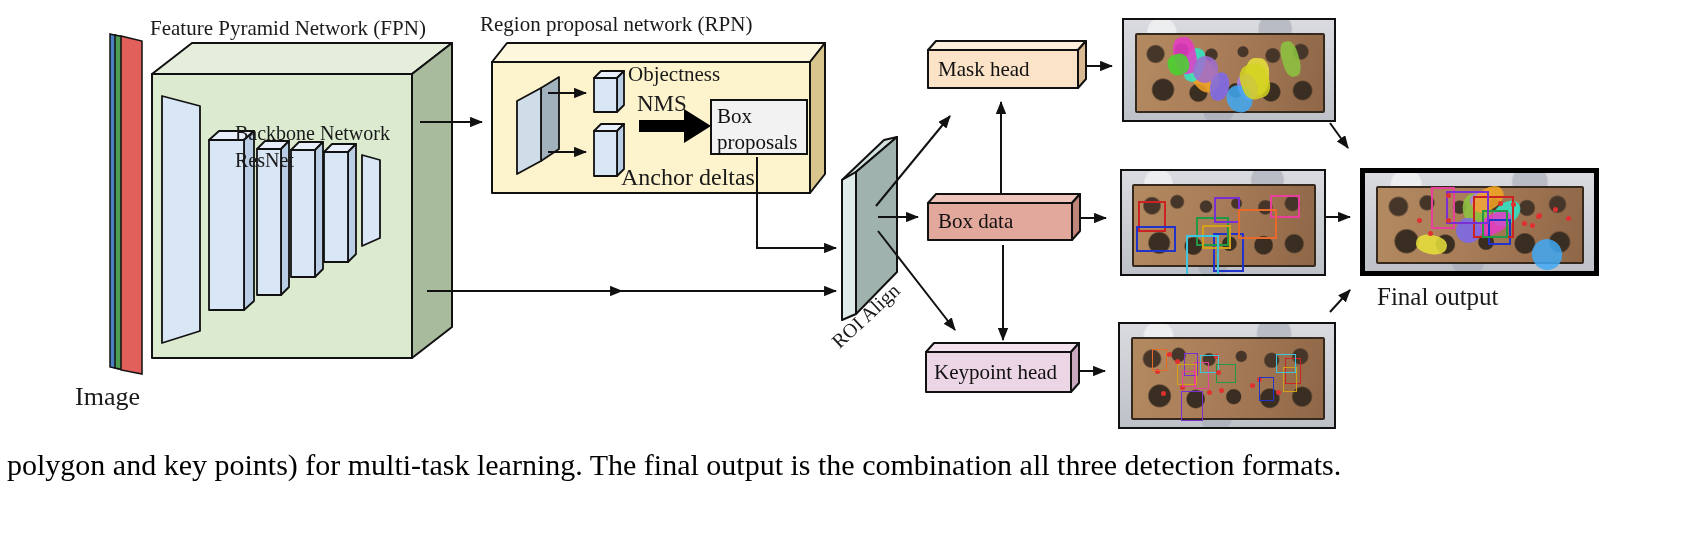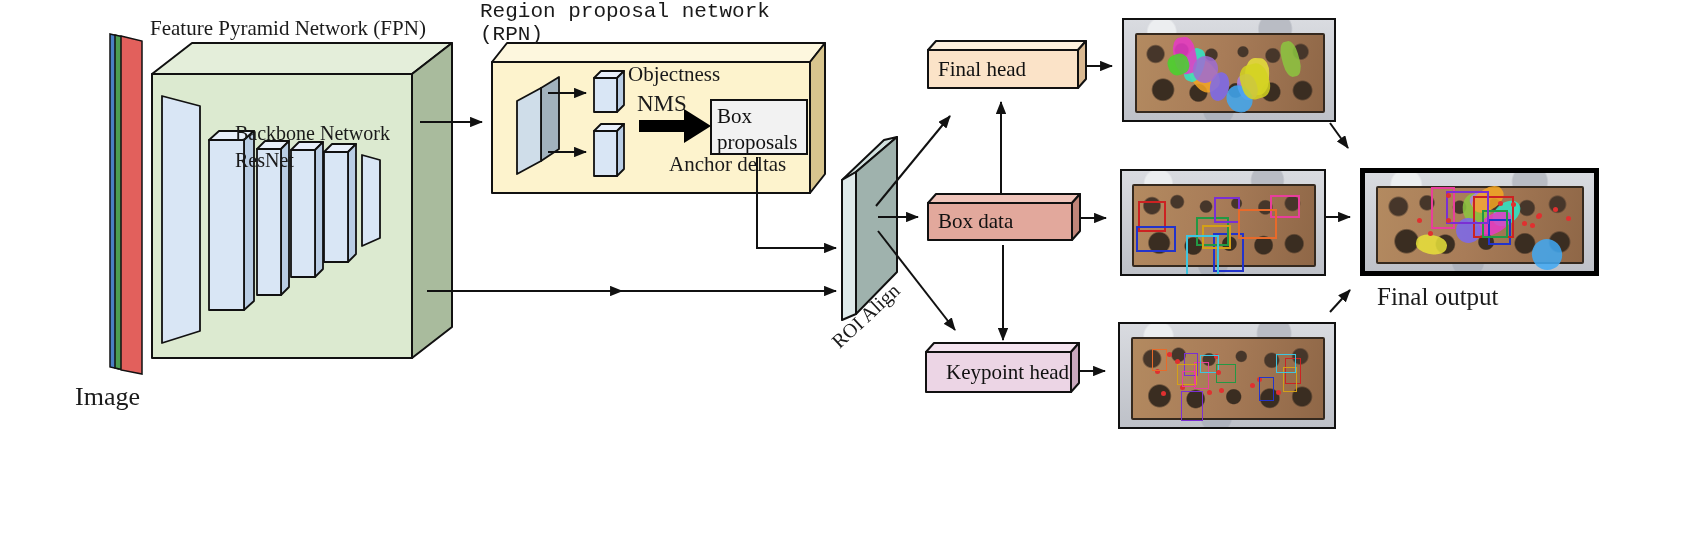--- a/index.html
+++ b/index.html
@@ -161,32 +161,32 @@
     </g>
   </svg>
 
   <div class="lbl center" style="left:150px;top:16px;width:330px;font-size:21px;">Feature Pyramid Network (FPN)</div>
   <div class="lbl center" style="left:235px;top:84px;width:165px;font-size:20px;line-height:27px;margin-top:36px;">
     <span style="display:block;">Backbone Network</span>
     <span style="display:block;">ResNet</span>
   </div>
   <div class="lbl center" style="left:75px;top:382px;width:100px;font-size:26px;">Image</div>
 
-  <div class="lbl center" style="left:480px;top:0;width:330px;font-size:21px;font-family:Liberation Mono, monospace;">Region proposal network (RPN)</div>
+  <div class="lbl center" style="left:480px;top:12px;width:330px;font-size:21px;">Region proposal network (RPN)</div>
   <div class="lbl" style="left:628px;top:62px;font-size:21px;">Objectness</div>
   <div class="lbl" style="left:637px;top:91px;font-size:23px;">NMS</div>
-  <div class="lbl" style="left:621px;top:152px;font-size:21px;margin-left:48px;">Anchor deltas</div>
+  <div class="lbl" style="left:621px;top:164px;font-size:24px;">Anchor deltas</div>
 
   <div class="flatbox" style="left:710px;top:99px;width:84px;height:48px;">Box proposals</div>
 
   <div class="lbl" style="left:843px;top:330px;font-size:20px;transform:rotate(-43deg);transform-origin:left bottom;">ROI Align</div>
 
-  <div class="headlbl" style="left:928px;top:50px;width:140px;height:38px;">Final head</div>
+  <div class="headlbl" style="left:928px;top:50px;width:140px;height:38px;">Mask head</div>
   <div class="headlbl" style="left:928px;top:203px;width:136px;height:37px;">Box data</div>
-  <div class="headlbl" style="left:926px;top:352px;width:137px;height:40px;padding-left:20px;">Keypoint head</div>
+  <div class="headlbl" style="left:926px;top:352px;width:137px;height:40px;padding-left:8px;">Keypoint head</div>
 
   <div class="lbl center" style="left:1377px;top:283px;width:200px;font-size:25px;">Final output</div>
 
   <div class="photo" style="left:1122px;top:18px;width:210px;height:100px;">
     <div class="engine"></div>
   <div style="position: absolute; left: 57.6984%; top: 37.985%; width: 11.3073%; height: 36.6826%; background: rgb(232, 226, 58); opacity: 0.85; border-radius: 39.9375%; transform: rotate(2.56117deg);"></div>
       <div style="position: absolute; left: 75.4297%; top: 20.6328%; width: 7.95999%; height: 35.6638%; background: rgb(140, 198, 63); opacity: 0.85; border-radius: 40.7812%; transform: rotate(-15.1404deg);"></div>
       <div style="position: absolute; left: 54.2677%; top: 54.0693%; width: 8.83197%; height: 26.4703%; background: rgb(169, 127, 232); opacity: 0.85; border-radius: 42.7518%; transform: rotate(-20.199deg);"></div>
       <div style="position: absolute; left: 49.2059%; top: 65.2627%; width: 11.7355%; height: 27.8298%; background: rgb(63, 169, 245); opacity: 0.85; border-radius: 52.6616%; transform: rotate(-36.925deg);"></div>
       <div style="position: absolute; left: 32.2386%; top: 38.6214%; width: 12.0941%; height: 34.4994%; background: rgb(245, 166, 35); opacity: 0.85; border-radius: 40.7838%; transform: rotate(-38.939deg);"></div>
@@ -259,15 +259,16 @@
       <div style="position: absolute; left: 22.5628%; top: 45.7856%; width: 5px; height: 5px; background: rgb(224, 48, 48); border-radius: 50%;"></div>
       <div style="position: absolute; left: 74.8994%; top: 40.407%; width: 5px; height: 5px; background: rgb(224, 48, 48); border-radius: 50%;"></div>
       <div style="position: absolute; left: 72.0327%; top: 51.2325%; width: 5px; height: 5px; background: rgb(224, 48, 48); border-radius: 50%;"></div>
       <div style="position: absolute; left: 87.5824%; top: 44.1873%; width: 5px; height: 5px; background: rgb(224, 48, 48); border-radius: 50%;"></div>
       <div style="position: absolute; left: 68.5739%; top: 48.7723%; width: 5px; height: 5px; background: rgb(224, 48, 48); border-radius: 50%;"></div>
       <div style="position: absolute; left: 82.2143%; top: 34.4392%; width: 5px; height: 5px; background: rgb(224, 48, 48); border-radius: 50%;"></div>
       <div style="position: absolute; left: 35.242%; top: 45.5131%; width: 5px; height: 5px; background: rgb(224, 48, 48); border-radius: 50%;"></div>
     </div>
 
   <div class="caption">
+    <div class="l2">polygon and key points) for multi-task learning. The final output is the combination all three detection formats.</div>
   </div>
 
 </div>
 
 </body></html>

